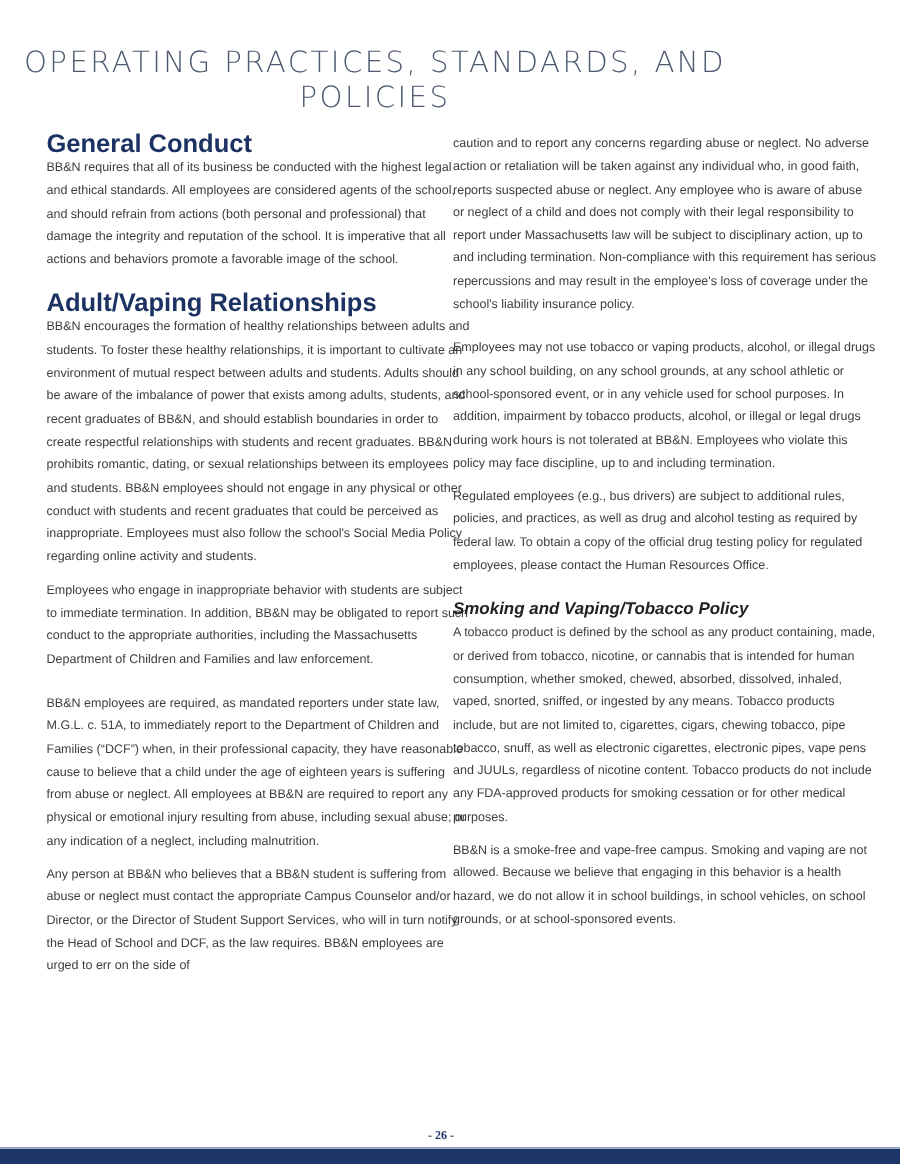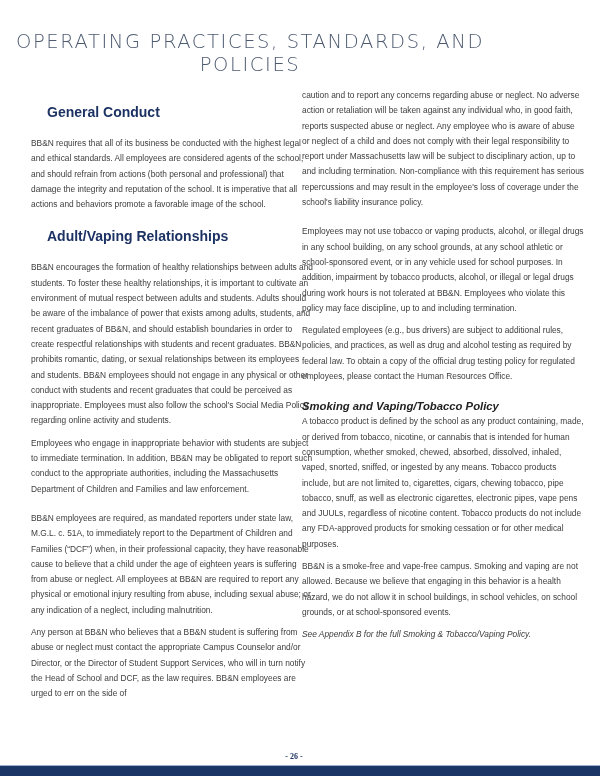--- a/index.html
+++ b/index.html
@@ -29,24 +29,24 @@
       margin: 0;
     }
     .col {
       position: absolute;
       top: 88px;
       width: 282px;
     }
     .col-left { left: 31px; }
     .col-right { left: 302px; }
     h2 {
-      margin: 16px;
+      margin: 0;
       font-family: "Liberation Sans", sans-serif;
       font-weight: bold;
-      font-size: 14px;
+      font-size: 17px;
       color: #1c3263;
       line-height: 16px;
     }
     h3 {
       margin: 0;
       font-family: "Liberation Sans", sans-serif;
       font-weight: bold;
       font-style: italic;
       font-size: 11.3px;
       color: #222;
@@ -114,18 +114,17 @@
 
   <section class="sec">
     <p>Employees may not use tobacco or vaping products, alcohol, or illegal drugs in any school building, on any school grounds, at any school athletic or school-sponsored event, or in any vehicle used for school purposes. In addition, impairment by tobacco products, alcohol, or illegal or legal drugs during work hours is not tolerated at BB&amp;N. Employees who violate this policy may face discipline, up to and including termination.</p>
     <p>Regulated employees (e.g., bus drivers) are subject to additional rules, policies, and practices, as well as drug and alcohol testing as required by federal law. To obtain a copy of the official drug testing policy for regulated employees, please contact the Human Resources Office.</p>
   </section>
 
   <section class="sec">
     <h3>Smoking and Vaping/Tobacco Policy</h3>
     <p>A tobacco product is defined by the school as any product containing, made, or derived from tobacco, nicotine, or cannabis that is intended for human consumption, whether smoked, chewed, absorbed, dissolved, inhaled, vaped, snorted, sniffed, or ingested by any means. Tobacco products include, but are not limited to, cigarettes, cigars, chewing tobacco, pipe tobacco, snuff, as well as electronic cigarettes, electronic pipes, vape pens and JUULs, regardless of nicotine content. Tobacco products do not include any FDA-approved products for smoking cessation or for other medical purposes.</p>
     <p>BB&amp;N is a smoke-free and vape-free campus. Smoking and vaping are not allowed. Because we believe that engaging in this behavior is a health hazard, we do not allow it in school buildings, in school vehicles, on school grounds, or at school-sponsored events.</p>
-    <p class="italic-note">See Appendix B for the full Smoking &amp; Tobacco/Vaping Policy.</p>
   </section>
 </div>
 
 <div class="page-number">- 26 -</div>
 <div class="footer-band"></div>
 
 </body></html>

